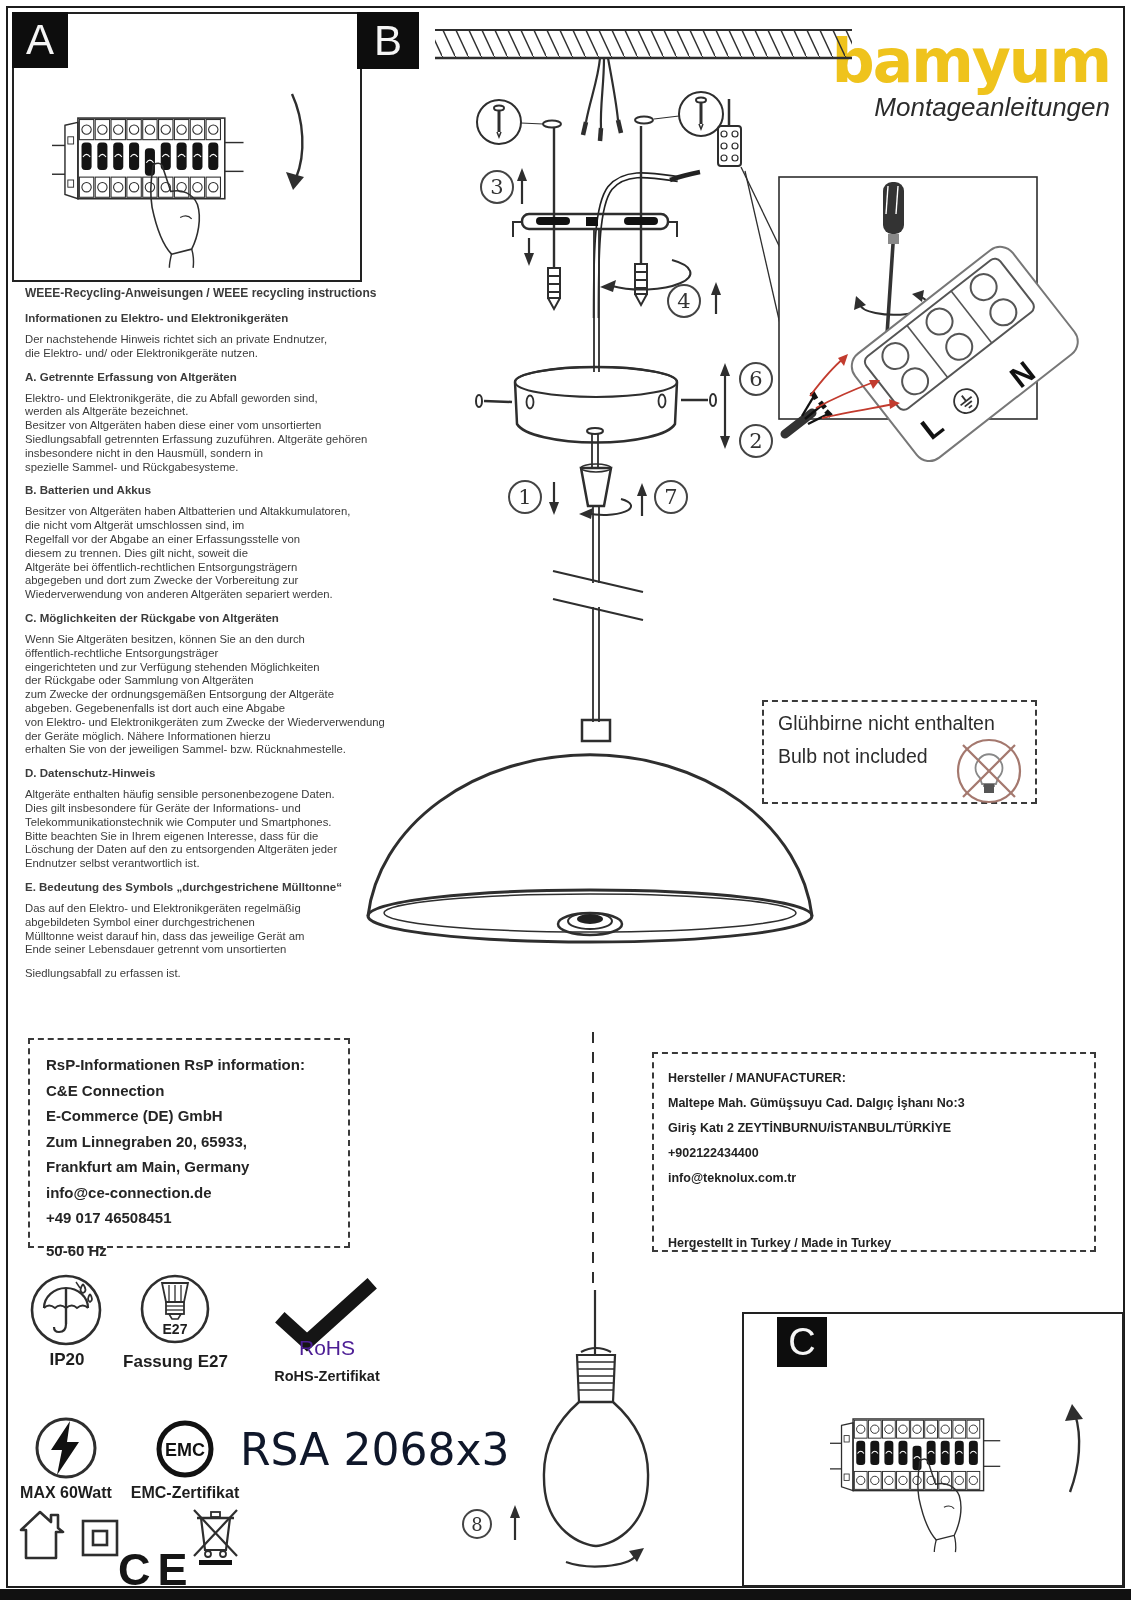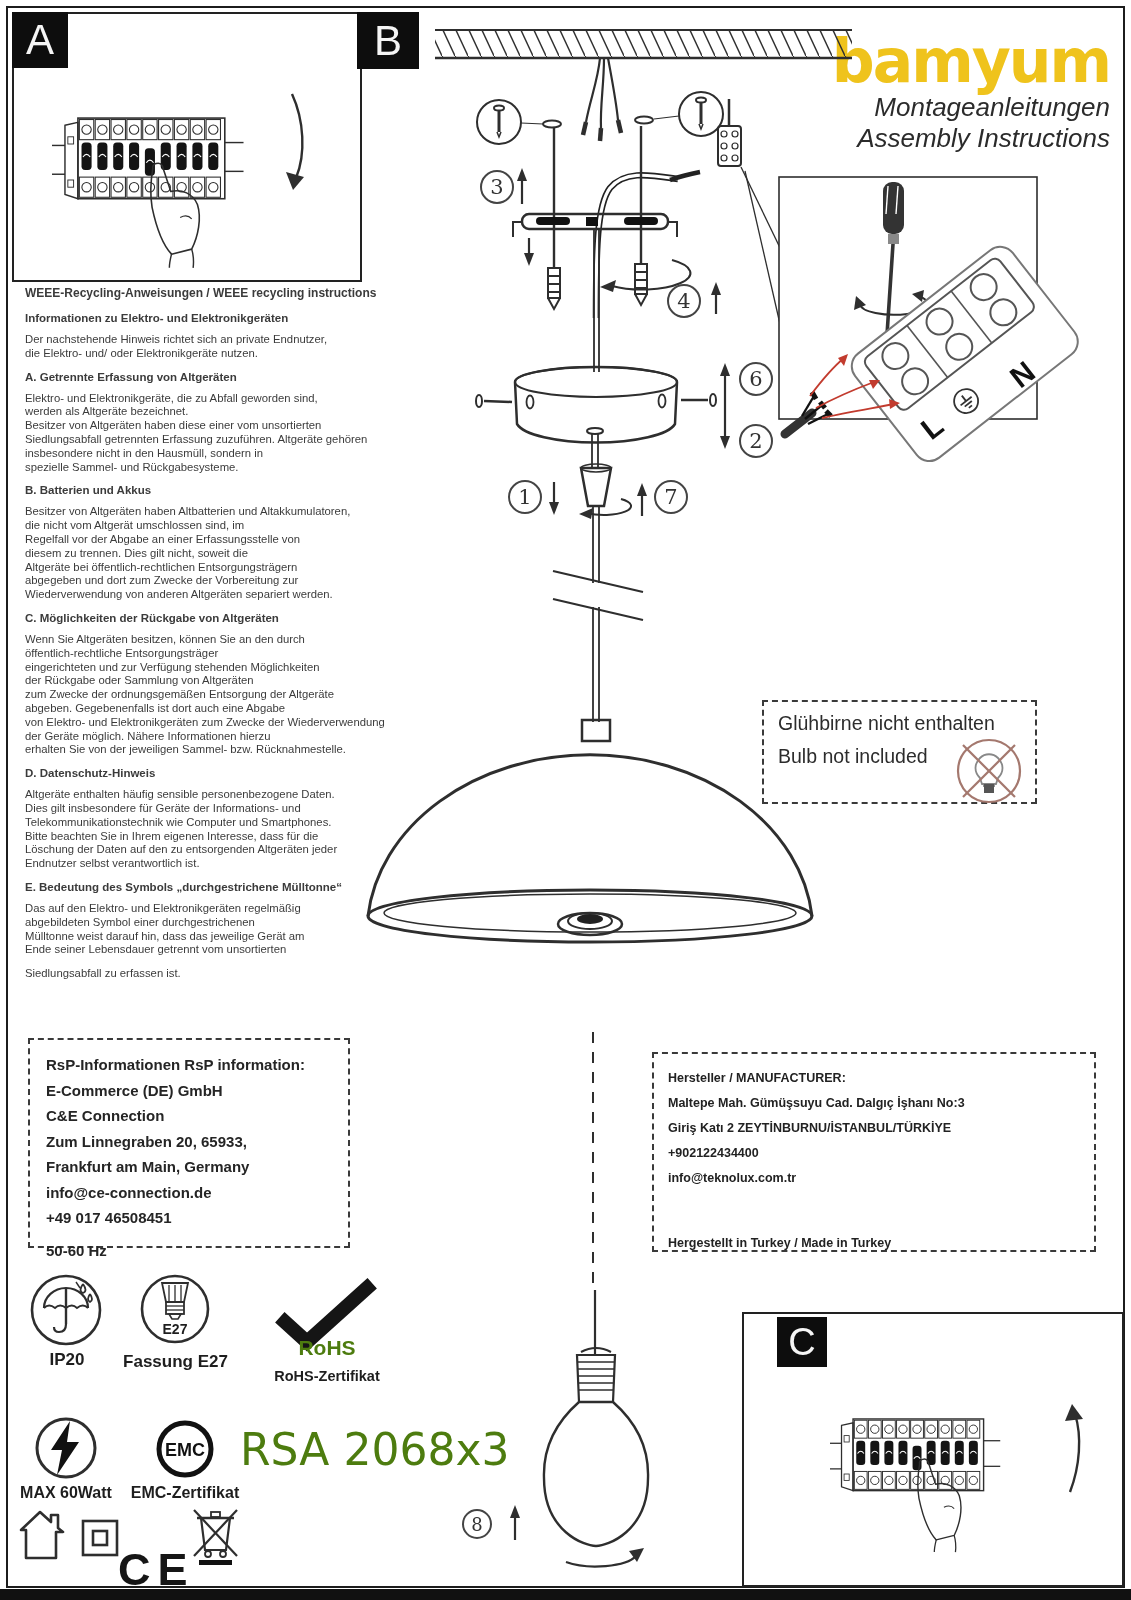--- a/index.html
+++ b/index.html
@@ -33,21 +33,21 @@
   #brand{left:810px;top:30px;width:300px;text-align:right;z-index:2;}
   #brand .logo{font-family:"DejaVu Sans",sans-serif;font-weight:bold;font-size:60px;letter-spacing:-2px;line-height:62px;}
   #brand .sub{font-size:26px;line-height:31px;color:#2b2b2b;font-style:italic;}
   
   .badge{position:absolute;width:34px;height:34px;border:2px solid #444;border-radius:50%;background:#fff;
          display:flex;align-items:center;justify-content:center;z-index:3;
          font-family:"DejaVu Serif",serif;font-size:21px;color:#333;box-sizing:border-box;}
   .badge.small{width:30px;height:30px;font-size:18px;}
   
   .cert-label{font-weight:bold;color:#1e1e1e;text-align:center;}
-  #model-code{left:240px;top:1424px;font-family:"DejaVu Sans",sans-serif;font-size:44px;color:#4d7c0f;z-index:2;}
+  #model-code{left:240px;top:1424px;font-family:"DejaVu Sans",sans-serif;font-size:44px;color:#0f172a;z-index:2;}
   #ce-mark{left:118px;top:1544px;font-size:45px;font-weight:bold;letter-spacing:7px;color:#161616;}
   svg{overflow:visible;}
   svg .ink{stroke:#2e2e2e;fill:none;}
   svg text{font-family:"Liberation Sans",sans-serif;}
 </style>
 </head>
 <body>
 
 <div id="page">
   <div class="abs" id="frame"></div>
@@ -139,21 +139,20 @@
       <span>A</span>
     </div>
 
   <div class="abs sec-label" style="left:357px;top:12px;width:62px;height:57px;">
       <span>B</span>
     </div>
 
   <div class="abs" id="brand">
     <div class="logo" style="color:#efc31c;">bamyum</div>
     <div class="sub">Montageanleitungen</div>
-    <div class="sub">Assembly Instructions</div>
   </div>
 
   <div class="abs" id="weee">
     <div class="w-title">WEEE-Recycling-Anweisungen / WEEE recycling instructions</div>
     <div class="w-head">Informationen zu Elektro- und Elektronikgeräten</div>
     <div class="w-body">Der nachstehende Hinweis richtet sich an private Endnutzer,
 die Elektro- und/ oder Elektronikgeräte nutzen.</div>
     <div class="w-head">A. Getrennte Erfassung von Altgeräten</div>
     <div class="w-body">Elektro- und Elektronikgeräte, die zu Abfall geworden sind,
 werden als Altgeräte bezeichnet.
@@ -433,22 +432,22 @@
           <line x1="30" y1="53" x2="40" y2="53"></line>
       </g>
       <rect x="30" y="48" width="10" height="9" fill="#555"></rect>
       <line x1="9" y1="9" x2="61" y2="61" stroke="#a4786e" stroke-width="2.2"></line>
       <line x1="61" y1="9" x2="9" y2="61" stroke="#a4786e" stroke-width="2.2"></line>
     </svg>
   </div>
 
   <div class="abs dashbox" id="rsp-box">
     <div class="line">RsP-Informationen RsP information:</div>
+    <div class="line">C&amp;E Connection</div>
     <div class="line">E-Commerce (DE) GmbH</div>
-    <div class="line">C&amp;E Connection</div>
     <div class="line">Zum Linnegraben 20, 65933,</div>
     <div class="line">Frankfurt am Main, Germany</div>
     <div class="line">info@ce-connection.de</div>
     <div class="line">+49 017 46508451</div>
     <div class="line freq">50-60 Hz</div>
   </div>
 
   <div class="abs dashbox" id="mfr-box">
     <div class="line">Hersteller / MANUFACTURER:</div>
     <div class="line">Maltepe Mah. Gümüşsuyu Cad. Dalgıç İşhanı No:3</div>
@@ -481,21 +480,21 @@
     <line x1="28" y1="38" x2="46" y2="38" class="ink" stroke-width="1.3"></line>
     <path d="M31,42 L43,42 L40,47 L34,47 Z" class="ink" stroke-width="1.6"></path>
     <text x="37" y="62" text-anchor="middle" font-size="14" font-weight="bold" fill="#1e1e1e">E27</text>
   </svg>
   <div class="abs cert-label" style="left:118px;top:1352px;width:115px;font-size:17px;">Fassung E27</div>
 
   <div class="abs" style="left:272px;top:1284px;width:110px;text-align:center;">
     <svg width="100" height="60" viewBox="0 0 100 60">
       <path d="M8,38 L30,58 L90,4" stroke="#151515" stroke-width="14" fill="none" stroke-linecap="square"></path>
     </svg>
-    <div style="font-size:21px;font-weight:bold;color:#4d7c0f;margin-top:-12px;">RoHS</div>
+    <div style="font-size:21px;font-weight:normal;color:#4c1d95;margin-top:-12px;">RoHS</div>
     <div class="cert-label" style="font-size:14.5px;margin-top:8px;">RoHS-Zertifikat</div>
   </div>
 
   <svg class="abs" style="left:34px;top:1416px;" width="64" height="64" viewBox="0 0 64 64">
     <circle cx="32" cy="32" r="29" class="ink" stroke-width="3"></circle>
     <polygon points="36,5 17,34 28,34 23,59 45,26 33,26" fill="#111"></polygon>
   </svg>
   <div class="abs cert-label" style="left:18px;top:1484px;width:96px;font-size:16px;">MAX 60Watt</div>
 
   <svg class="abs" style="left:155px;top:1419px;" width="60" height="60" viewBox="0 0 60 60">

